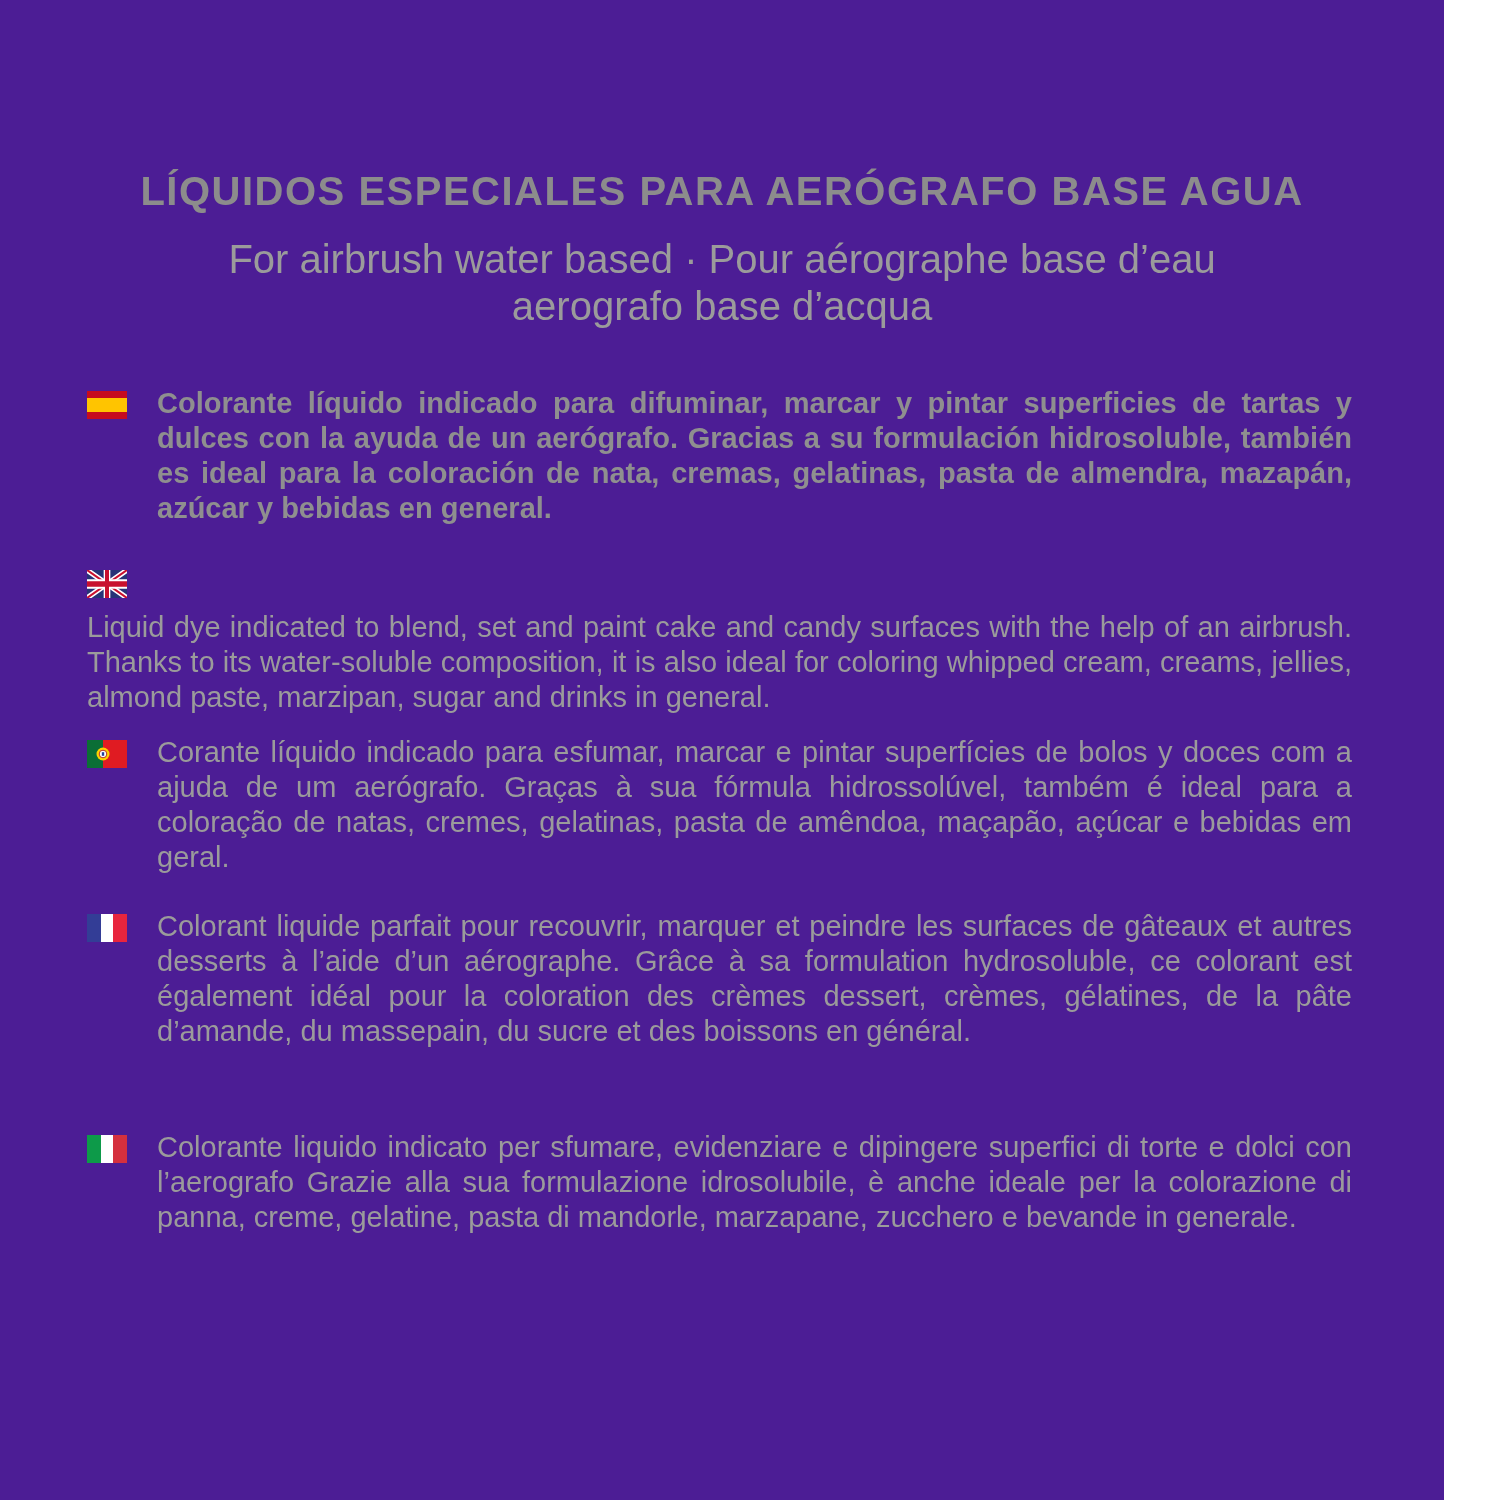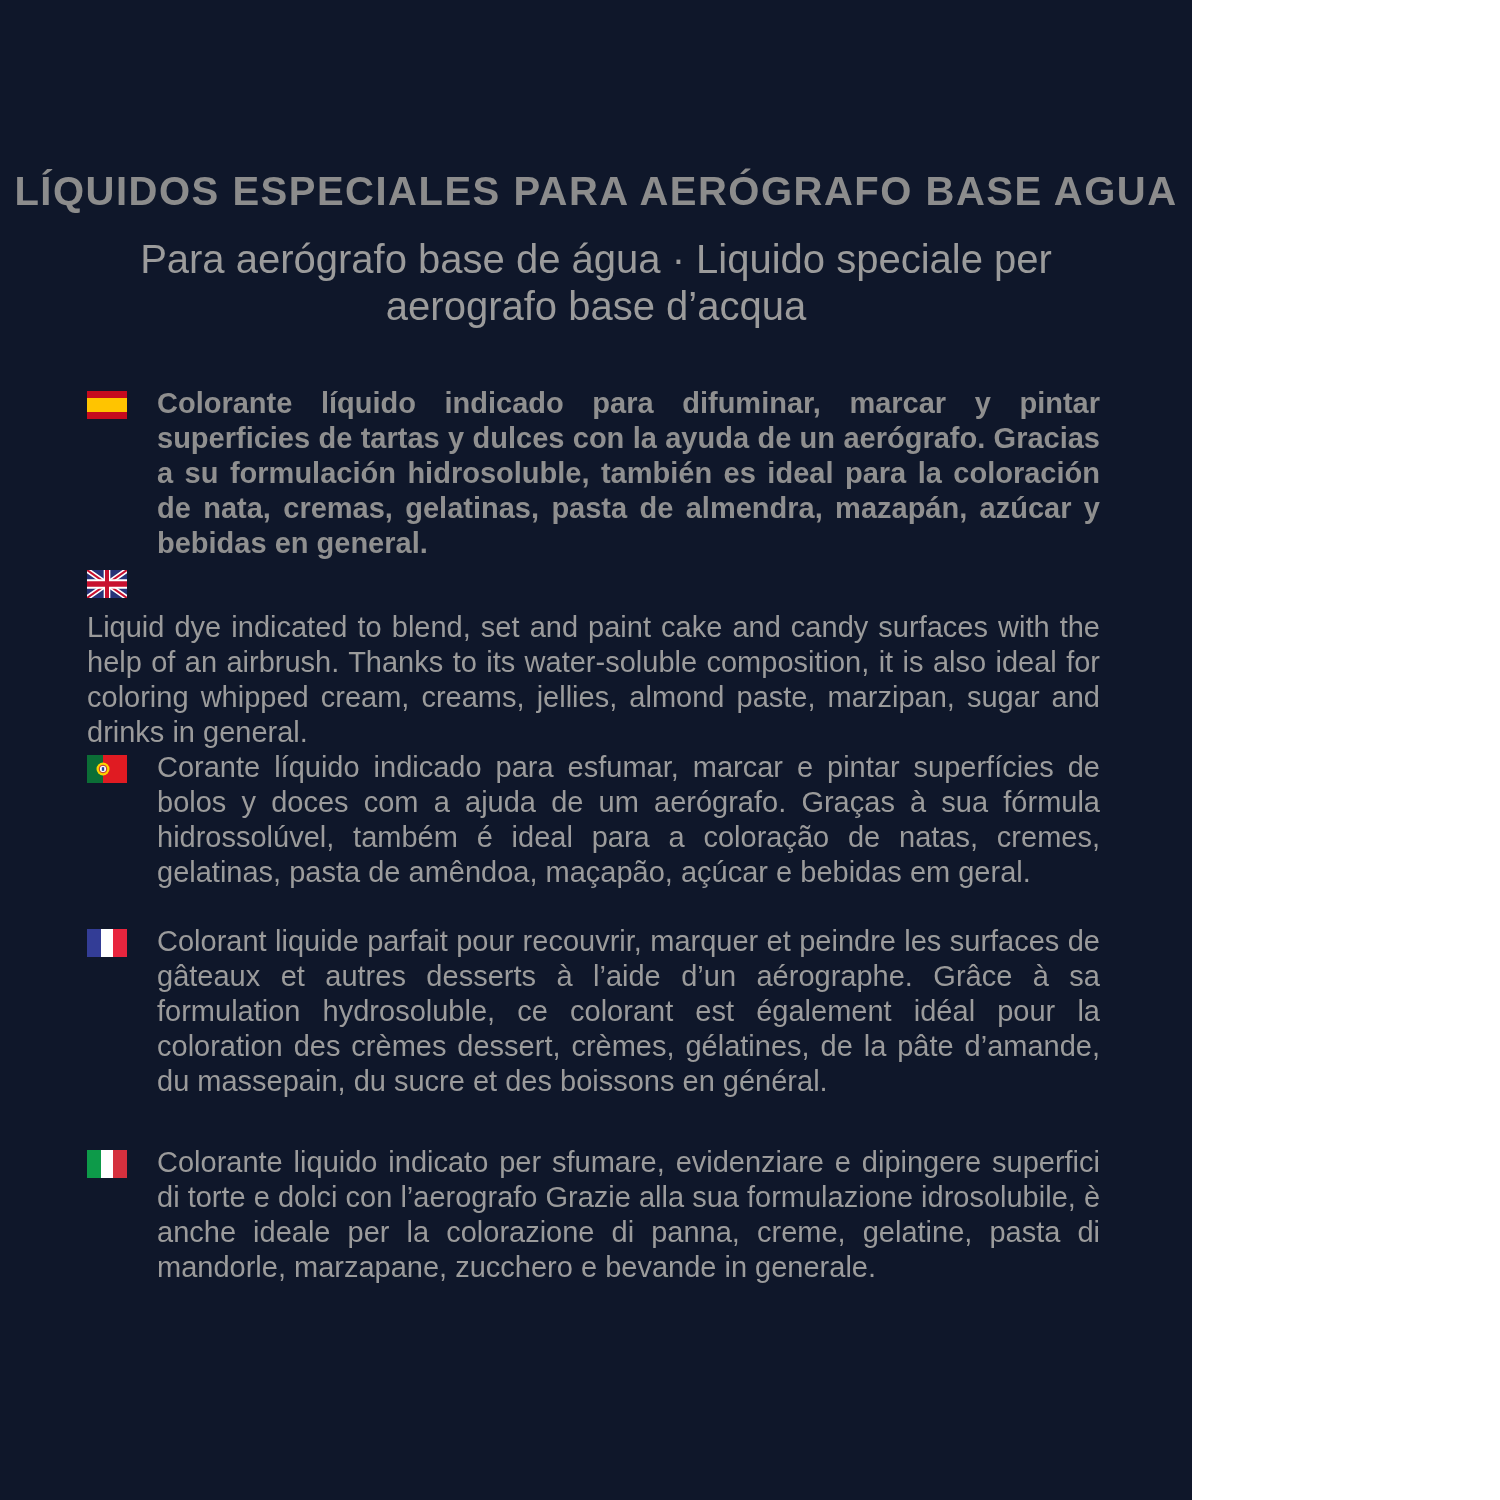--- a/index.html
+++ b/index.html
@@ -1,20 +1,20 @@
 <!DOCTYPE html>
 <html><head>
 <meta charset="utf-8">
 <style>
   html, body { margin: 0; padding: 0; background: #ffffff; }
   .page {
     position: relative;
-    width: 1192px;
+    width: 1444px;
     height: 1500px;
-    background: #0f172a;
+    background: #4c1d95;
     font-family: "Liberation Sans", sans-serif;
     box-sizing: border-box;
     overflow: hidden;
   }
   .title {
     margin: 0;
     padding-top: 168px;
     text-align: center;
     font-size: 40px;
     line-height: 46px;
@@ -67,21 +67,21 @@
   }
 </style>
 </head>
 <body>
 
 <div class="page">
 
   <h1 class="title">LÍQUIDOS ESPECIALES PARA AERÓGRAFO BASE AGUA</h1>
 
   <div class="subtitle">
-    <div>Para aerógrafo base de água · Liquido speciale per</div>
+    <div>For airbrush water based · Pour aérographe base d’eau</div>
     <div>aerografo base d’acqua</div>
   </div>
 
   <div class="paragraphs">
 
     <section class="para para-es">
       <span class="flag">
         <svg viewBox="0 0 40 28" preserveAspectRatio="none" aria-hidden="true">
           <rect x="0" y="0" width="40" height="28" fill="#C60B1E"></rect>
           <rect x="0" y="7" width="40" height="14" fill="#FFC400"></rect>

